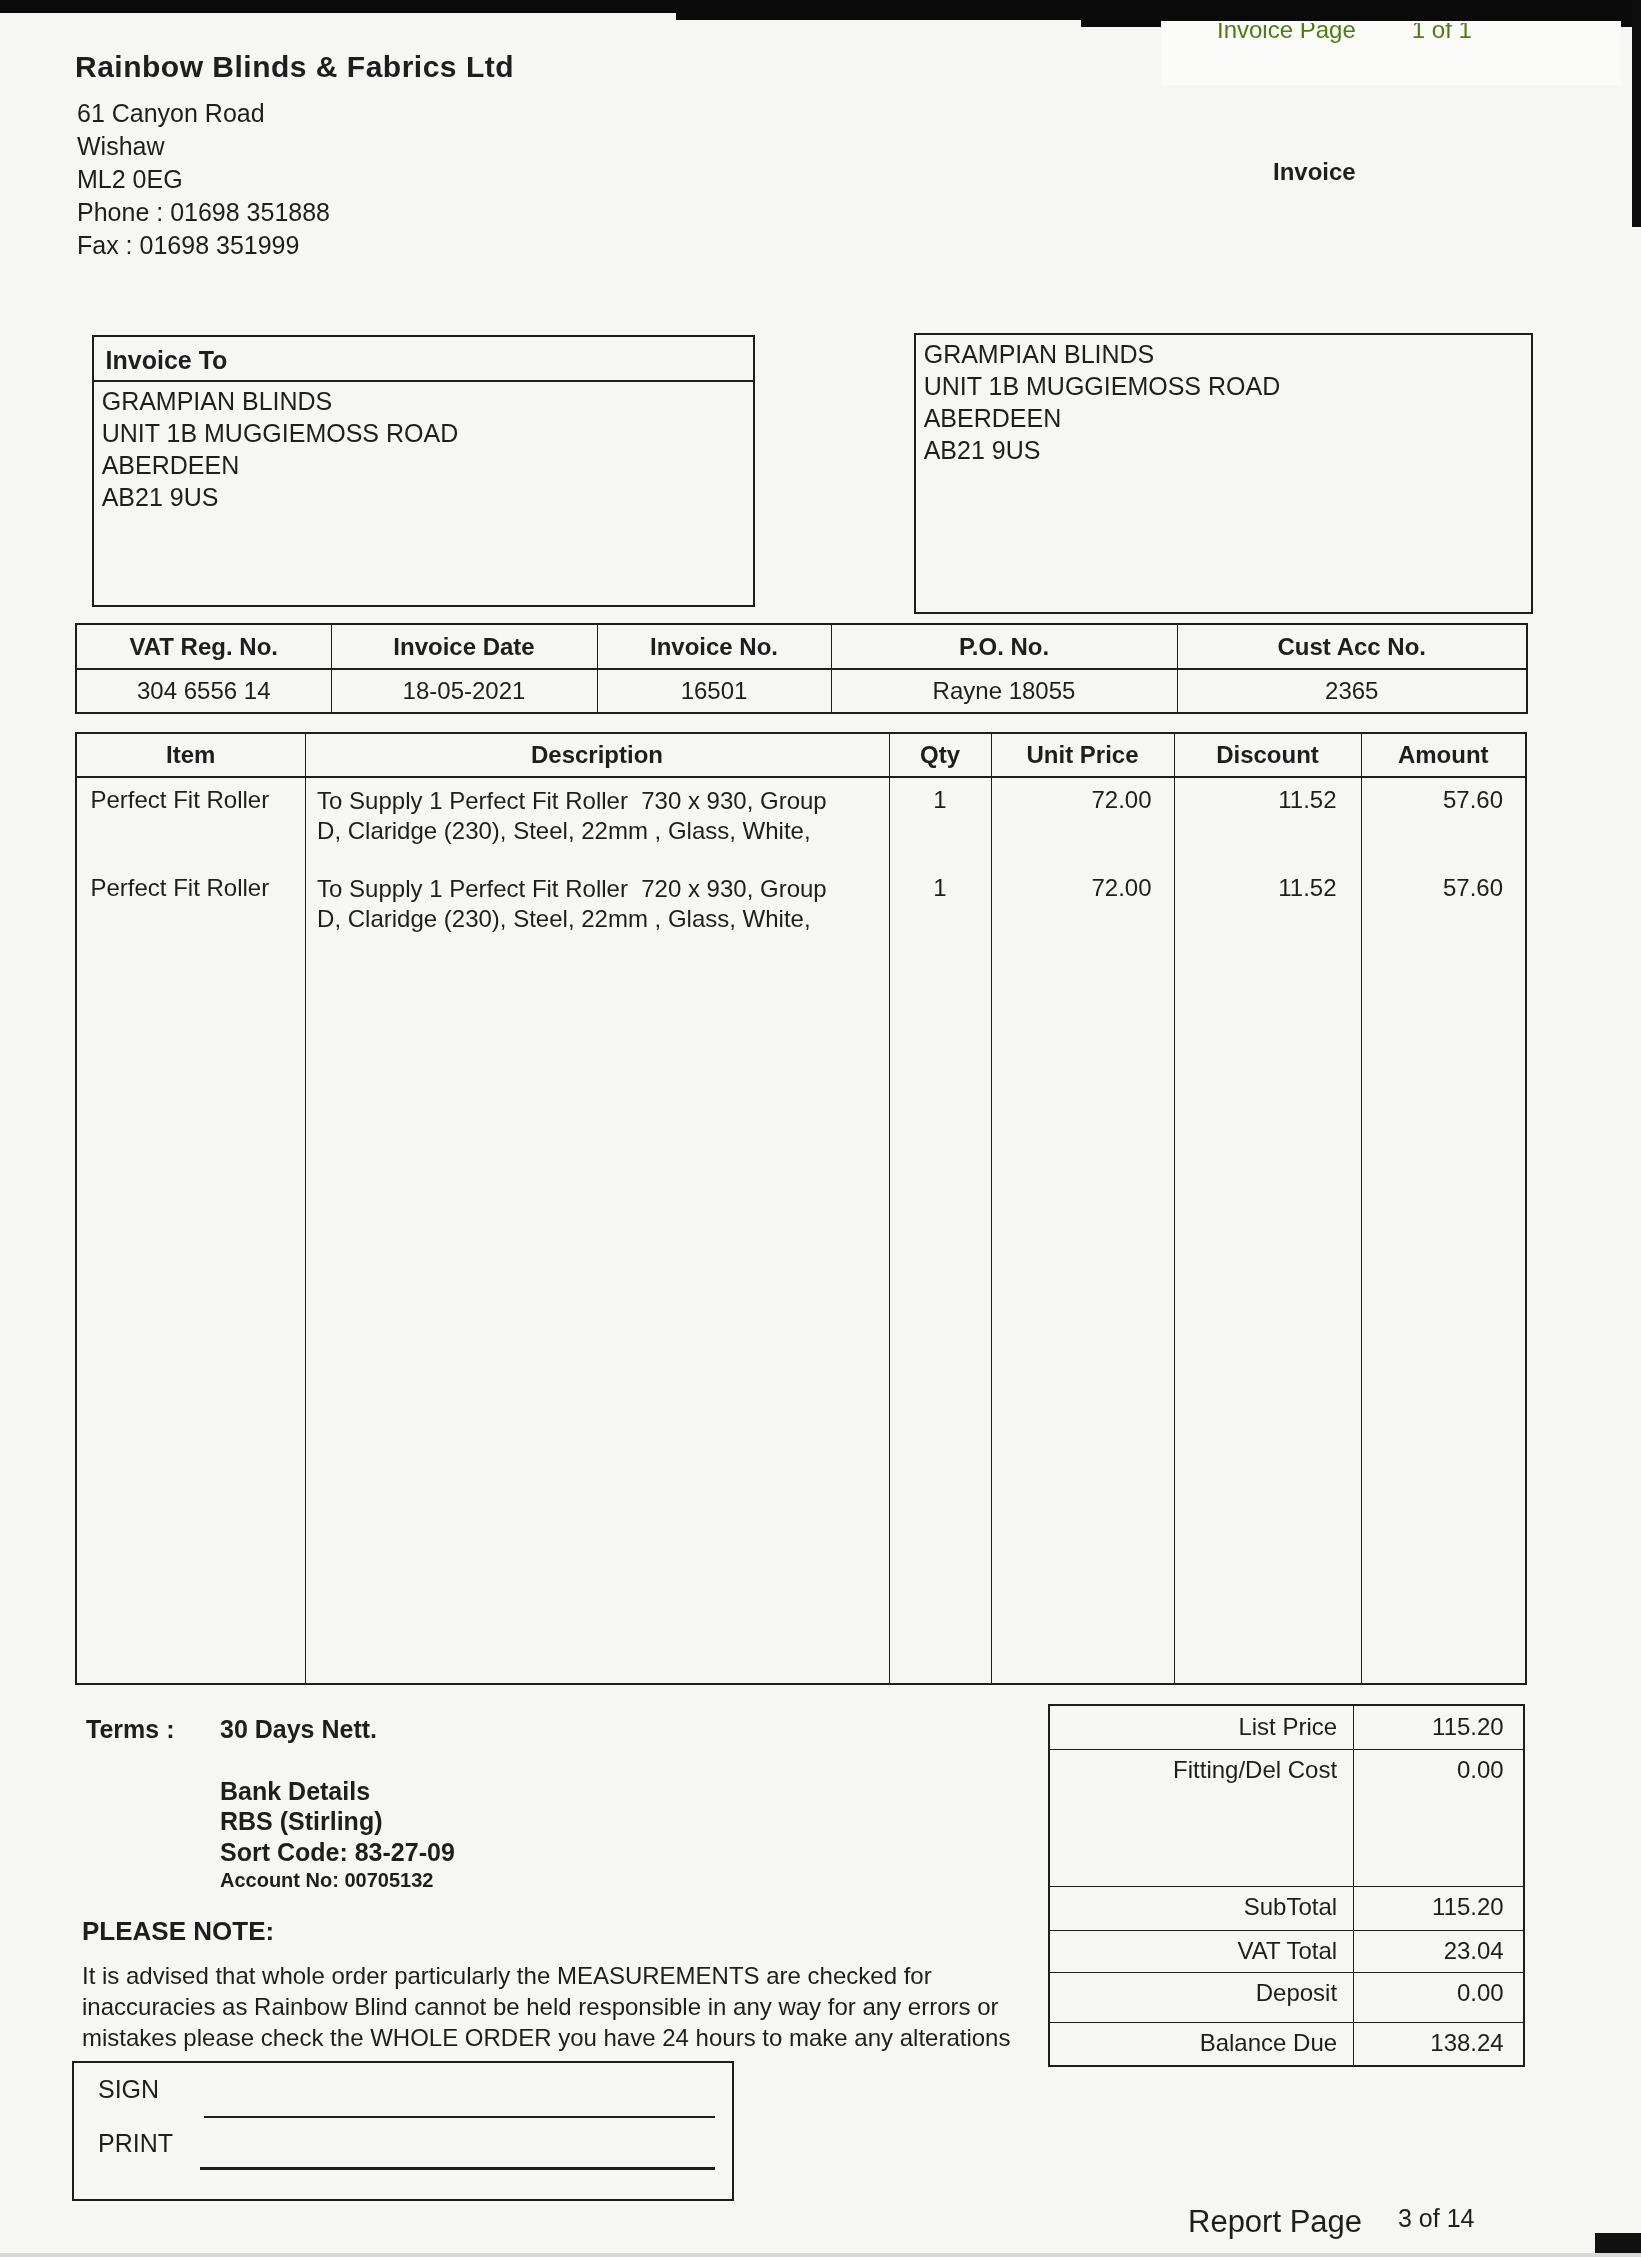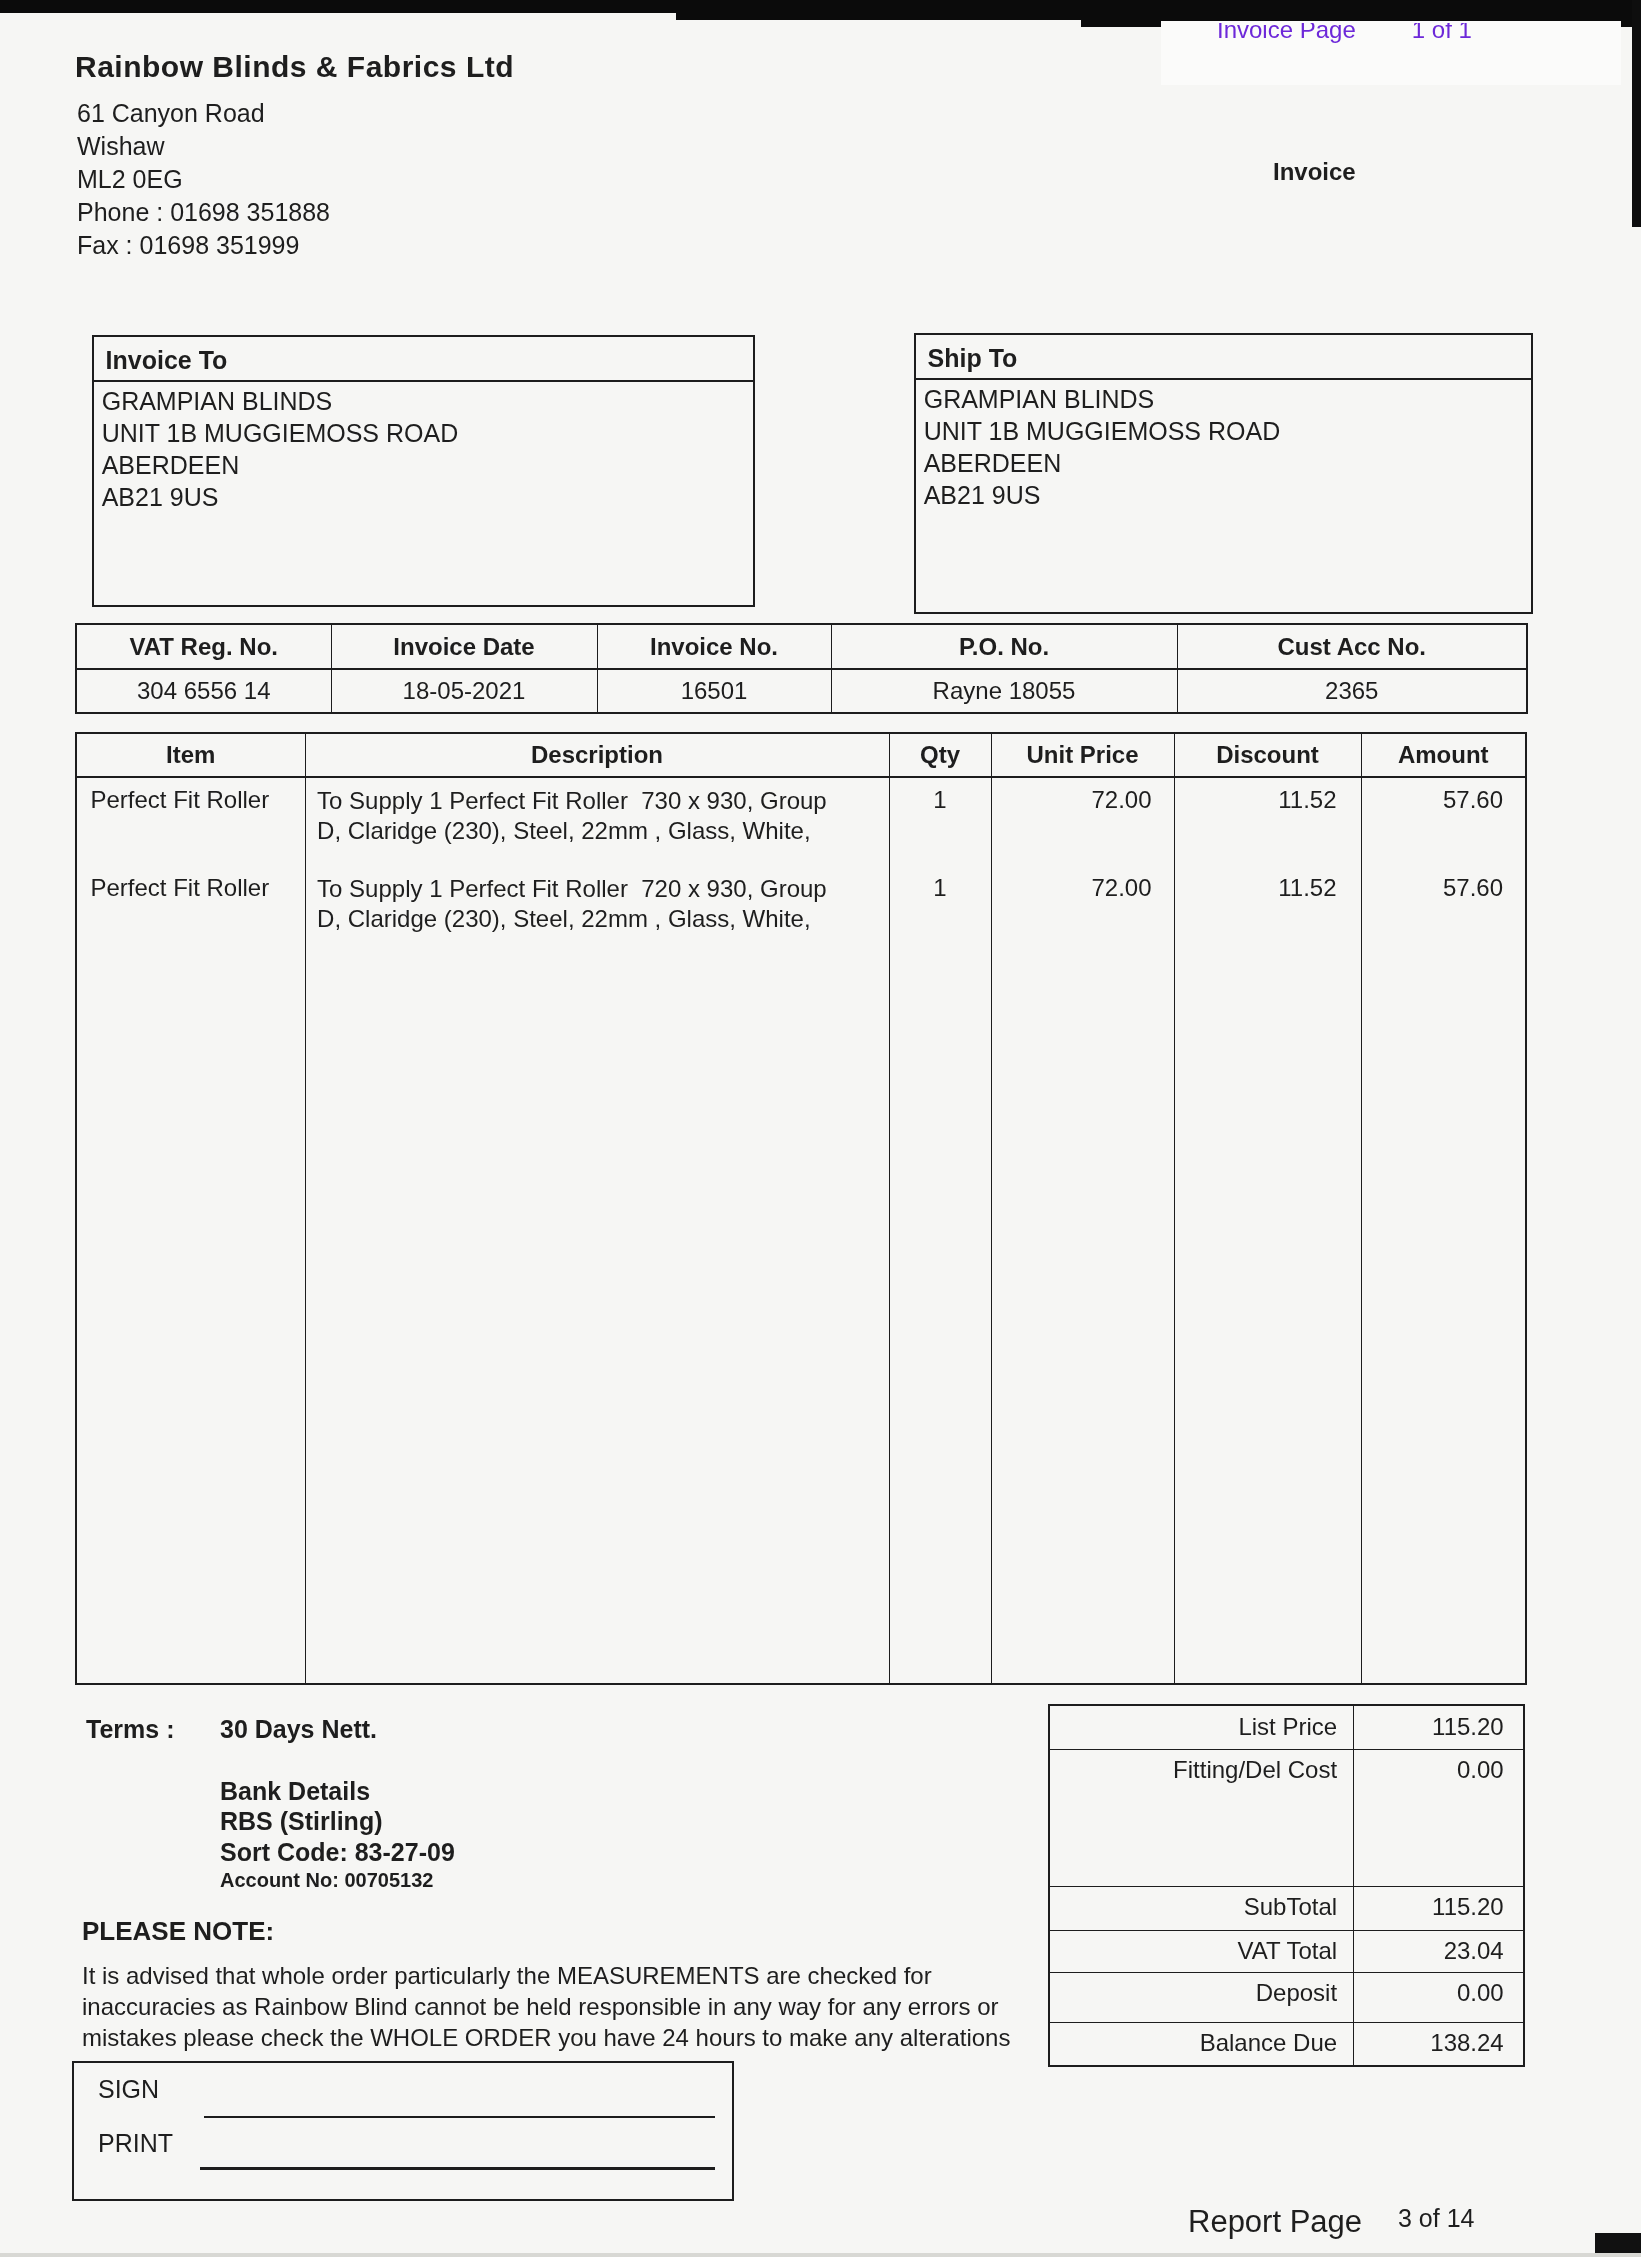--- a/index.html
+++ b/index.html
@@ -16,21 +16,21 @@
   .scan-bar2{left:676px;top:0;width:966px;height:20px;background:#0b0b0b;}
   .scan-bar3{left:1081px;top:0;width:560px;height:27px;background:#0b0b0b;}
   .scan-right-edge{right:0;top:0;width:8.7px;height:227px;background:#0e0e0e;}
   .scan-corner{left:1595px;top:2233px;width:46px;height:24px;background:#111;}
   .scan-bottom-edge{left:0;top:2253px;width:1641px;height:4.8px;background:#d8d8d4;}
   .scan-lightbox{left:1161px;top:21px;width:460px;height:64px;background:#fbfbfa;}
 
   
   .company-name{left:75px;top:50px;font-size:30px;font-weight:bold;letter-spacing:0.5px;}
   .company-address{left:77px;top:97px;font-size:25px;line-height:33px;}
-  .inv-page-clip{left:1217px;top:23px;height:33px;width:319px;overflow:hidden;color:#6d28d9;}
+  .inv-page-clip{left:1217px;top:23px;height:33px;width:319px;overflow:hidden;color:#4d7c0f;}
   .inv-page-clip .inner{margin-top:-6.8px;font-size:24px;white-space:nowrap;}
   .inv-page-clip .inner .gap{display:inline-block;width:56px;}
   .invoice-title{left:1273px;top:131px;font-size:24px;font-weight:bold;margin-top:27px;}
 
   
   .addr-box{border:2.9px solid #1d1d1d;background:transparent;}
   .invoice-to-box{left:92px;top:335px;width:659px;height:268px;}
   .ship-to-box{left:914px;top:333px;width:615px;height:277px;}
   .addr-box .box-title{font-size:25px;font-weight:bold;padding:8.7px 11.6px 5.8px 11.6px;border-bottom:2.9px solid #1d1d1d;}
   .addr-box .box-lines{font-size:25px;line-height:32px;padding:2.9px 7.7px;}
@@ -126,21 +126,20 @@
   <div class="box-title">Invoice To</div>
   <div class="box-lines">
     <div>GRAMPIAN BLINDS</div>
     <div>UNIT 1B MUGGIEMOSS ROAD</div>
     <div>ABERDEEN</div>
     <div>AB21 9US</div>
   </div>
 </div>
 
 <div class="abs addr-box ship-to-box">
-  <div class="box-title">Ship To</div>
   <div class="box-lines">
     <div>GRAMPIAN BLINDS</div>
     <div>UNIT 1B MUGGIEMOSS ROAD</div>
     <div>ABERDEEN</div>
     <div>AB21 9US</div>
   </div>
 </div>
 
 <div class="abs meta-wrap">
   <table class="meta">

